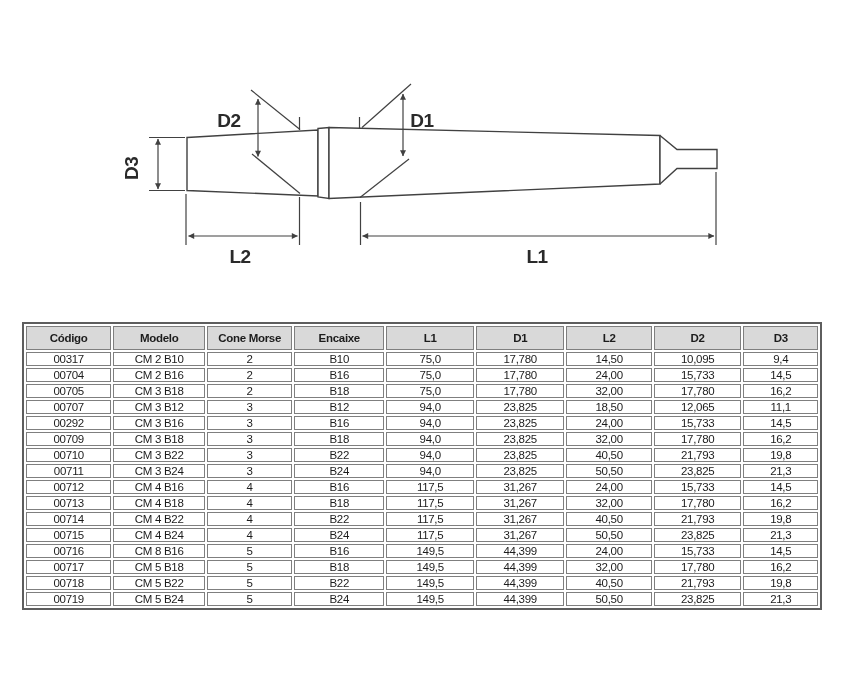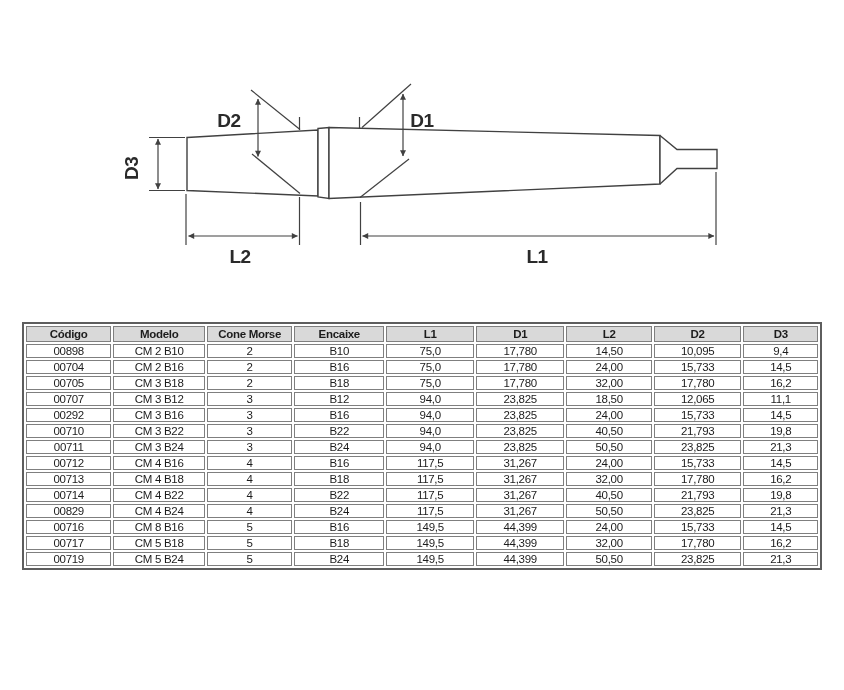--- a/index.html
+++ b/index.html
@@ -28,21 +28,21 @@
     position:absolute;left:22px;top:322px;width:800px;
     border-collapse:separate;border-spacing:2px;table-layout:fixed;
     border:2px solid var(--ob);background:#fff;
   }
   #spec-table th,#spec-table td{
     border:1px solid var(--cb);box-sizing:border-box;
     text-align:center;vertical-align:middle;
     font-size:11.5px;letter-spacing:-0.3px;color:var(--tc);
     padding:0 2px;white-space:nowrap;overflow:hidden;
   }
-  #spec-table th{background:var(--hbg);font-weight:bold;height:16px;}
+  #spec-table th{background:var(--hbg);font-weight:bold;height:24px;}
   #spec-table td{height:13.5px;font-weight:normal;}
   .c0{width:11%}.c1{width:11.8%}.c2{width:11%}.c3{width:11.6%}.c4{width:11.3%}
   .c5{width:11.4%}.c6{width:11%}.c7{width:11.3%}.c8{width:9.6%}
 </style>
 </head>
 <body>
 
 <div id="stage">
 
   <svg id="diagram" viewBox="0 0 844 310" xmlns="http://www.w3.org/2000/svg">
@@ -118,21 +118,21 @@
           <th>Encaixe</th>
           <th>L1</th>
           <th>D1</th>
           <th>L2</th>
           <th>D2</th>
           <th>D3</th>
         </tr>
     </thead>
     <tbody>
         <tr>
-          <td>00898</td>
+          <td>00317</td>
           <td>CM 2 B10</td>
           <td>2</td>
           <td>B10</td>
           <td>75,0</td>
           <td>17,780</td>
           <td>14,50</td>
           <td>10,095</td>
           <td>9,4</td>
         </tr>
         <tr>
@@ -171,20 +171,31 @@
         <tr>
           <td>00292</td>
           <td>CM 3 B16</td>
           <td>3</td>
           <td>B16</td>
           <td>94,0</td>
           <td>23,825</td>
           <td>24,00</td>
           <td>15,733</td>
           <td>14,5</td>
+        </tr>
+        <tr>
+          <td>00709</td>
+          <td>CM 3 B18</td>
+          <td>3</td>
+          <td>B18</td>
+          <td>94,0</td>
+          <td>23,825</td>
+          <td>32,00</td>
+          <td>17,780</td>
+          <td>16,2</td>
         </tr>
         <tr>
           <td>00710</td>
           <td>CM 3 B22</td>
           <td>3</td>
           <td>B22</td>
           <td>94,0</td>
           <td>23,825</td>
           <td>40,50</td>
           <td>21,793</td>
@@ -228,21 +239,21 @@
           <td>CM 4 B22</td>
           <td>4</td>
           <td>B22</td>
           <td>117,5</td>
           <td>31,267</td>
           <td>40,50</td>
           <td>21,793</td>
           <td>19,8</td>
         </tr>
         <tr>
-          <td>00829</td>
+          <td>00715</td>
           <td>CM 4 B24</td>
           <td>4</td>
           <td>B24</td>
           <td>117,5</td>
           <td>31,267</td>
           <td>50,50</td>
           <td>23,825</td>
           <td>21,3</td>
         </tr>
         <tr>
@@ -261,20 +272,31 @@
           <td>CM 5 B18</td>
           <td>5</td>
           <td>B18</td>
           <td>149,5</td>
           <td>44,399</td>
           <td>32,00</td>
           <td>17,780</td>
           <td>16,2</td>
         </tr>
         <tr>
+          <td>00718</td>
+          <td>CM 5 B22</td>
+          <td>5</td>
+          <td>B22</td>
+          <td>149,5</td>
+          <td>44,399</td>
+          <td>40,50</td>
+          <td>21,793</td>
+          <td>19,8</td>
+        </tr>
+        <tr>
           <td>00719</td>
           <td>CM 5 B24</td>
           <td>5</td>
           <td>B24</td>
           <td>149,5</td>
           <td>44,399</td>
           <td>50,50</td>
           <td>23,825</td>
           <td>21,3</td>
         </tr>

